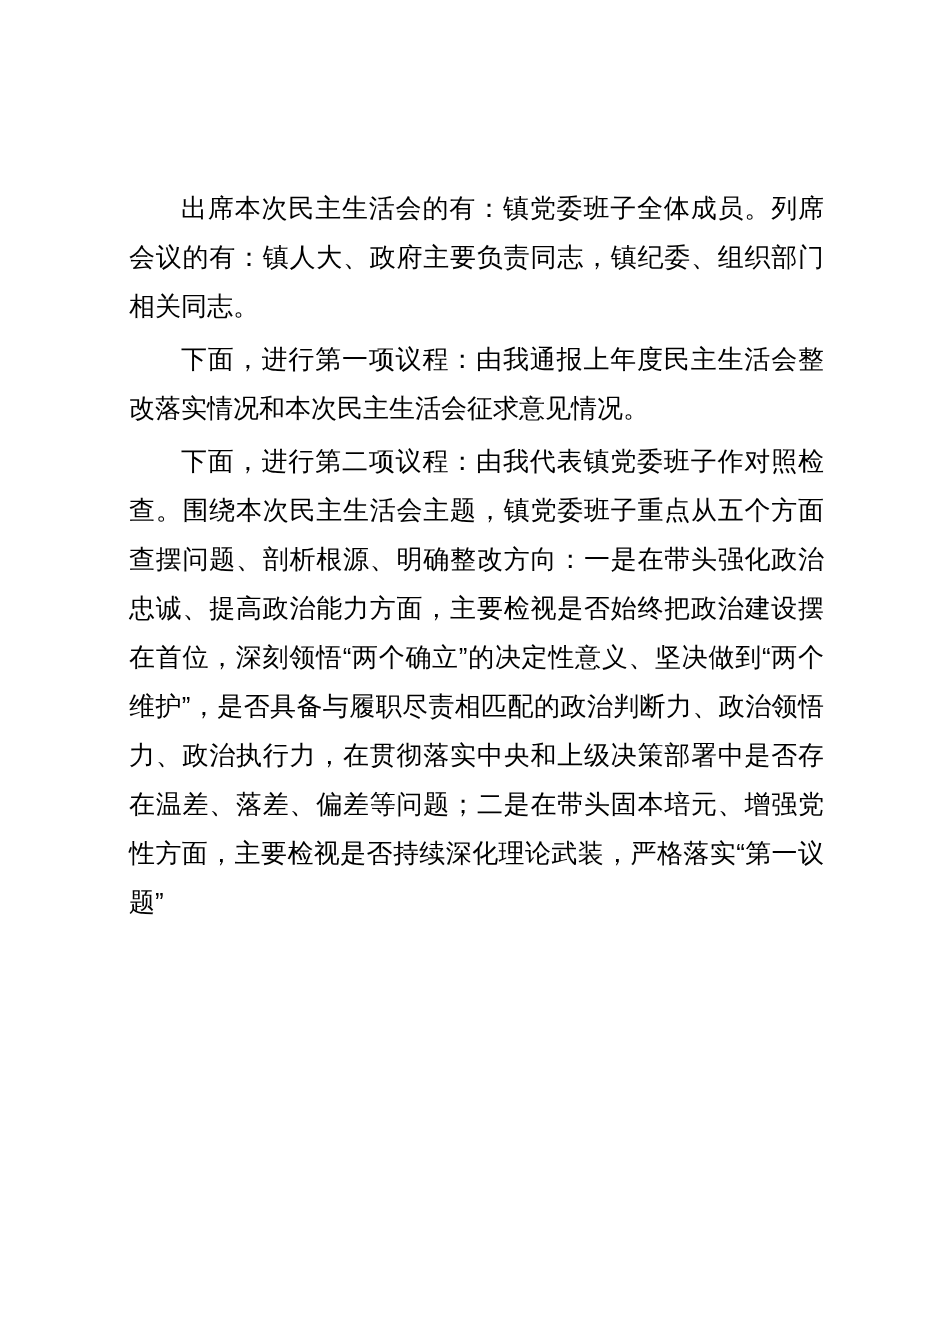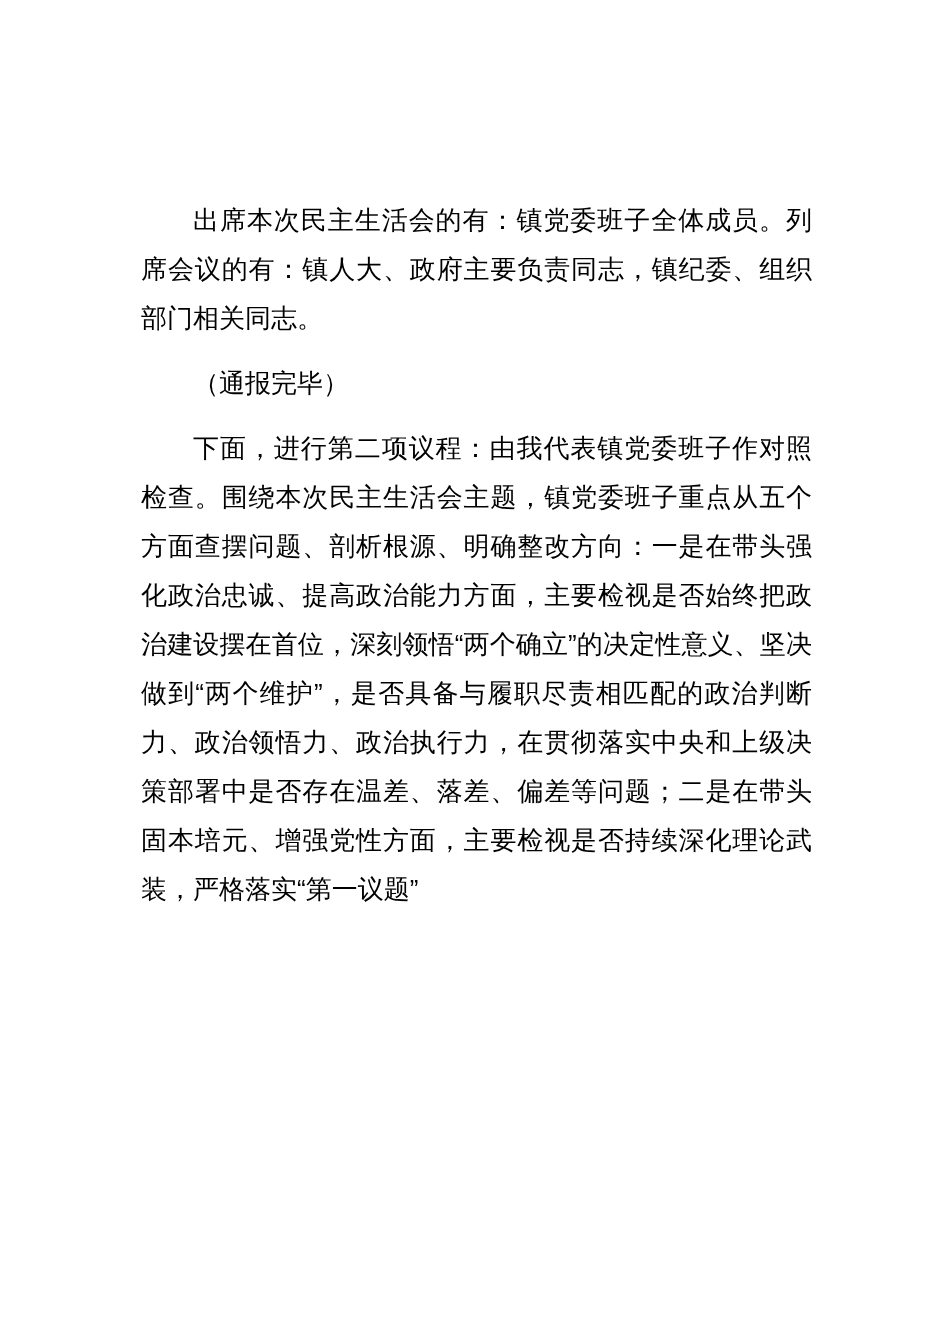--- a/index.html
+++ b/index.html
@@ -22,27 +22,27 @@
     font-family: "Liberation Sans", sans-serif;
     font-size: 26px;
     line-height: 49px;
     color: #000000;
     text-align: justify;
     text-justify: inter-ideograph;
     line-break: strict;
     word-break: normal;
   }
   .para {
-    margin: 16px;
+    margin: 4px;
     padding: 0;
     text-indent: 2em;
   }
 </style>
 </head>
 <body>
 
 <div class="page">
   <div class="doc-body" id="doc-body">
       <p class="para">出席本次民主生活会的有：镇党委班子全体成员。列席会议的有：镇人大、政府主要负责同志，镇纪委、组织部门相关同志。</p>
-      <p class="para">（通报完毕）</p>
+      <p class="para">下面，进行第一项议程：由我通报上年度民主生活会整改落实情况和本次民主生活会征求意见情况。</p>
       <p class="para">下面，进行第二项议程：由我代表镇党委班子作对照检查。围绕本次民主生活会主题，镇党委班子重点从五个方面查摆问题、剖析根源、明确整改方向：一是在带头强化政治忠诚、提高政治能力方面，主要检视是否始终把政治建设摆在首位，深刻领悟“两个确立”的决定性意义、坚决做到“两个维护”，是否具备与履职尽责相匹配的政治判断力、政治领悟力、政治执行力，在贯彻落实中央和上级决策部署中是否存在温差、落差、偏差等问题；二是在带头固本培元、增强党性方面，主要检视是否持续深化理论武装，严格落实“第一议题”</p>
     </div>
 </div>
 
 </body></html>

